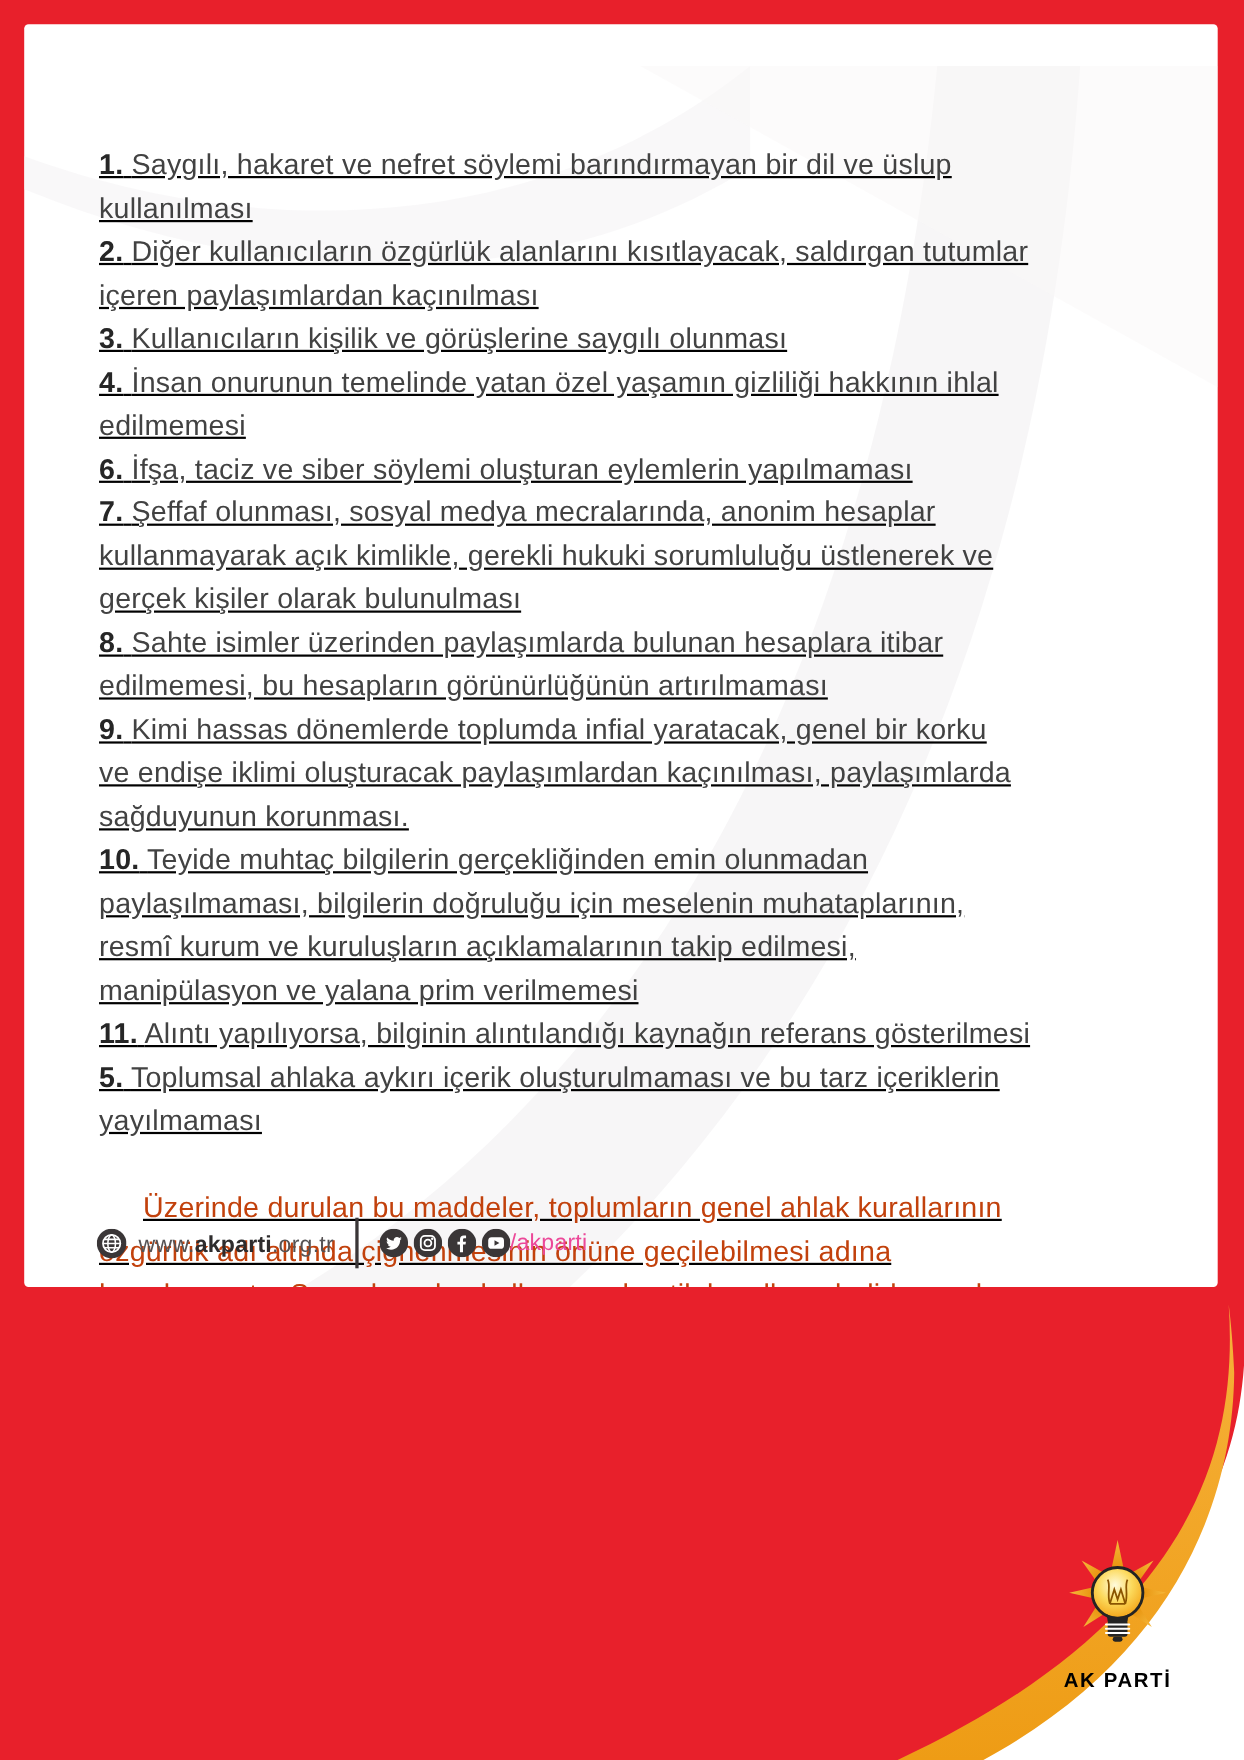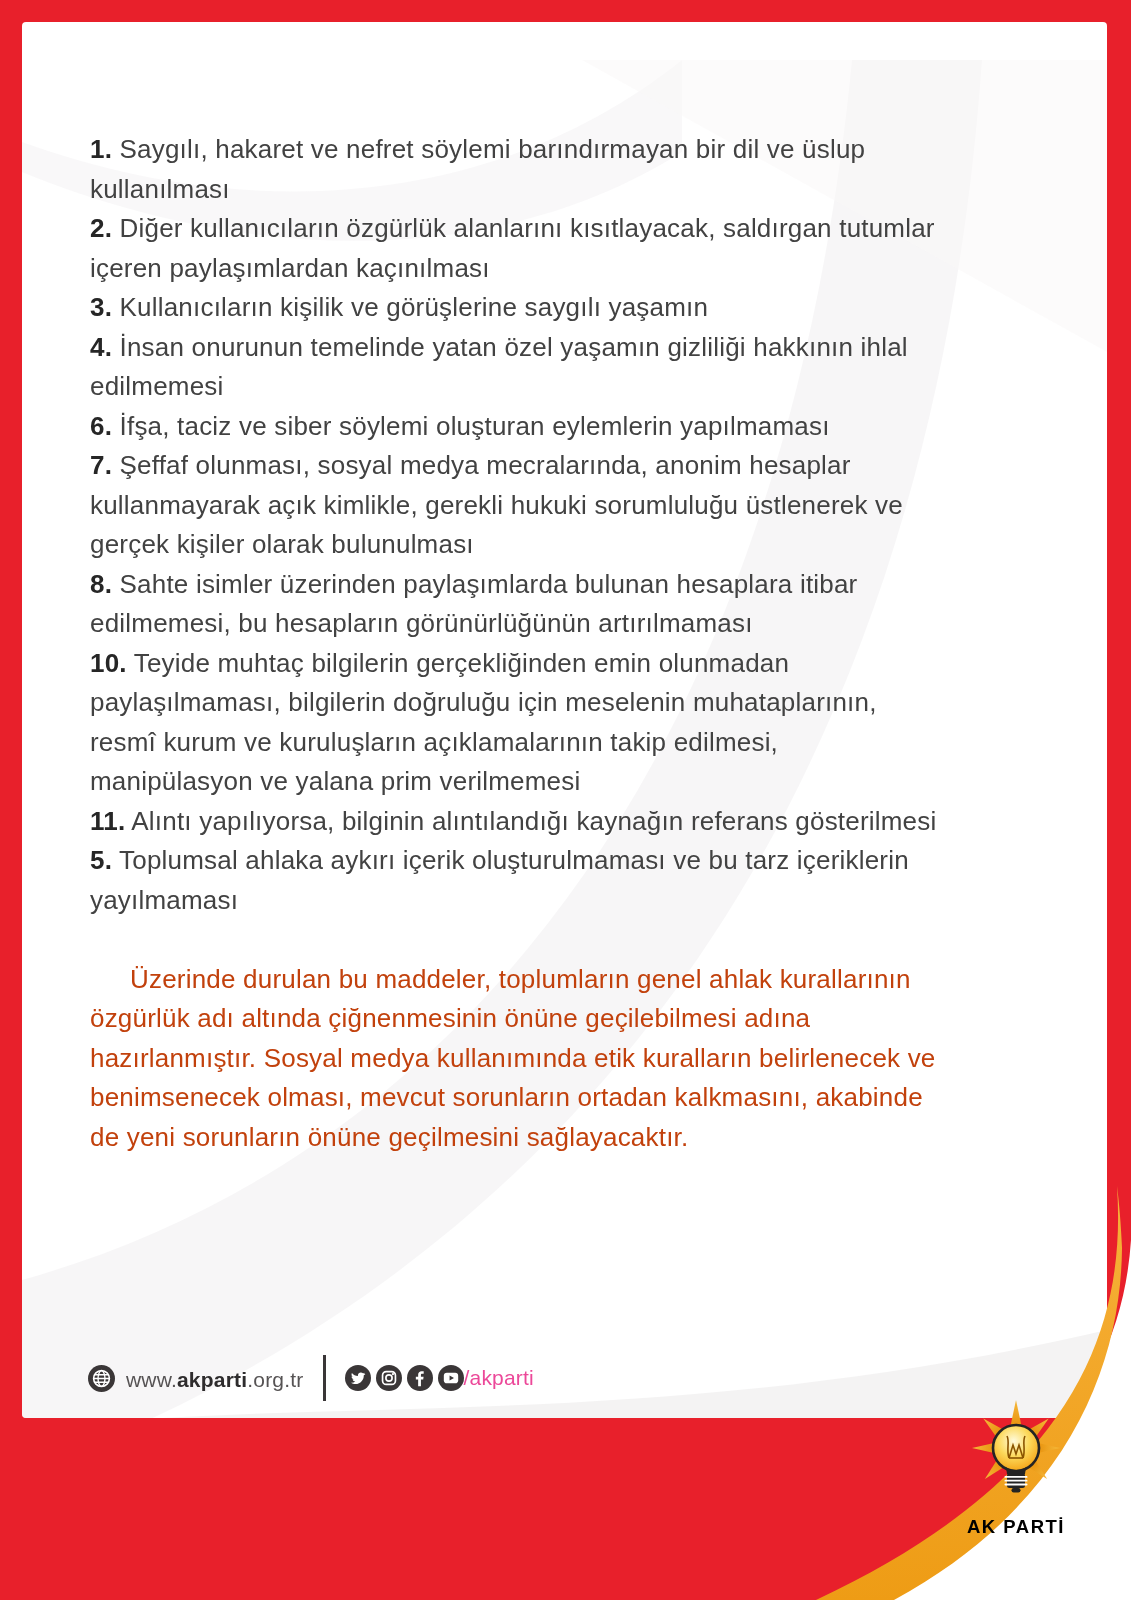--- a/index.html
+++ b/index.html
@@ -2,22 +2,22 @@
 <html><head>
 <meta charset="utf-8">
 <style>
   html,body{margin:0;padding:0;background:#888;}
   .page{
     position:relative;width:1131px;height:1600px;margin:0 auto;
     background:#e8202b;overflow:hidden;
     font-family:"Liberation Sans",sans-serif;
   }
   .content{
-    position:absolute;left:22px;top:22px;width:1085px;height:1396px;
-    background:#ffffff;border-radius:4px;overflow:hidden;
+    position:absolute;left:22px;top:22px;width:1085px;height:1148px;
+    background:#ffffff;border-radius:4px;overflow:hidden;text-decoration:underline;
   }
   .bg-decor{position:absolute;left:0;top:0;pointer-events:none;}
   .rules{
     position:relative;padding:108px 8px 0 68px;
     font-size:26px;line-height:39.5px;color:#424242;letter-spacing:.2px;
   }
   .rule{margin:0;white-space:pre-line;}
   .rule .num{font-weight:bold;color:#262626;}
   .closing{
     position:relative;margin:39.5px 8px 0 68px;
@@ -57,29 +57,32 @@
       <path d="M0,1258 C420,1140 760,760 830,38 L960,38 C905,820 520,1262 0,1450 Z" fill="#f1eff0" opacity="0.55"></path>
       <path d="M0,1408 C300,1372 640,1412 1085,1308 L1085,1410 C700,1484 300,1458 0,1496 Z" fill="#e9e7e8" opacity="0.5"></path>
       <path d="M560,38 L1085,330 L1085,38 Z" fill="#f9f7f8" opacity="0.55"></path>
     </svg>
 
     <div class="rules">
         <p class="rule"><b class="num">1.</b> <span class="txt">Saygılı, hakaret ve nefret söylemi barındırmayan bir dil ve üslup
 kullanılması</span></p>
         <p class="rule"><b class="num">2.</b> <span class="txt">Diğer kullanıcıların özgürlük alanlarını kısıtlayacak, saldırgan tutumlar
 içeren paylaşımlardan kaçınılması</span></p>
-        <p class="rule"><b class="num">3.</b> <span class="txt">Kullanıcıların kişilik ve görüşlerine saygılı yaşamın</span></p>
+        <p class="rule"><b class="num">3.</b> <span class="txt">Kullanıcıların kişilik ve görüşlerine saygılı olunması</span></p>
         <p class="rule"><b class="num">4.</b> <span class="txt">İnsan onurunun temelinde yatan özel yaşamın gizliliği hakkının ihlal
 edilmemesi</span></p>
         <p class="rule"><b class="num">6.</b> <span class="txt">İfşa, taciz ve siber söylemi oluşturan eylemlerin yapılmaması</span></p>
         <p class="rule"><b class="num">7.</b> <span class="txt">Şeffaf olunması, sosyal medya mecralarında, anonim hesaplar
 kullanmayarak açık kimlikle, gerekli hukuki sorumluluğu üstlenerek ve
 gerçek kişiler olarak bulunulması</span></p>
         <p class="rule"><b class="num">8.</b> <span class="txt">Sahte isimler üzerinden paylaşımlarda bulunan hesaplara itibar
 edilmemesi, bu hesapların görünürlüğünün artırılmaması</span></p>
+        <p class="rule"><b class="num">9.</b> <span class="txt">Kimi hassas dönemlerde toplumda infial yaratacak, genel bir korku
+ve endişe iklimi oluşturacak paylaşımlardan kaçınılması, paylaşımlarda
+sağduyunun korunması.</span></p>
         <p class="rule"><b class="num">10.</b> <span class="txt">Teyide muhtaç bilgilerin gerçekliğinden emin olunmadan
 paylaşılmaması, bilgilerin doğruluğu için meselenin muhataplarının,
 resmî kurum ve kuruluşların açıklamalarının takip edilmesi,
 manipülasyon ve yalana prim verilmemesi</span></p>
         <p class="rule"><b class="num">11.</b> <span class="txt">Alıntı yapılıyorsa, bilginin alıntılandığı kaynağın referans gösterilmesi</span></p>
         <p class="rule"><b class="num">5.</b> <span class="txt">Toplumsal ahlaka aykırı içerik oluşturulmaması ve bu tarz içeriklerin
 yayılmaması</span></p>
       </div>
 
     <p class="closing">Üzerinde durulan bu maddeler, toplumların genel ahlak kurallarının

